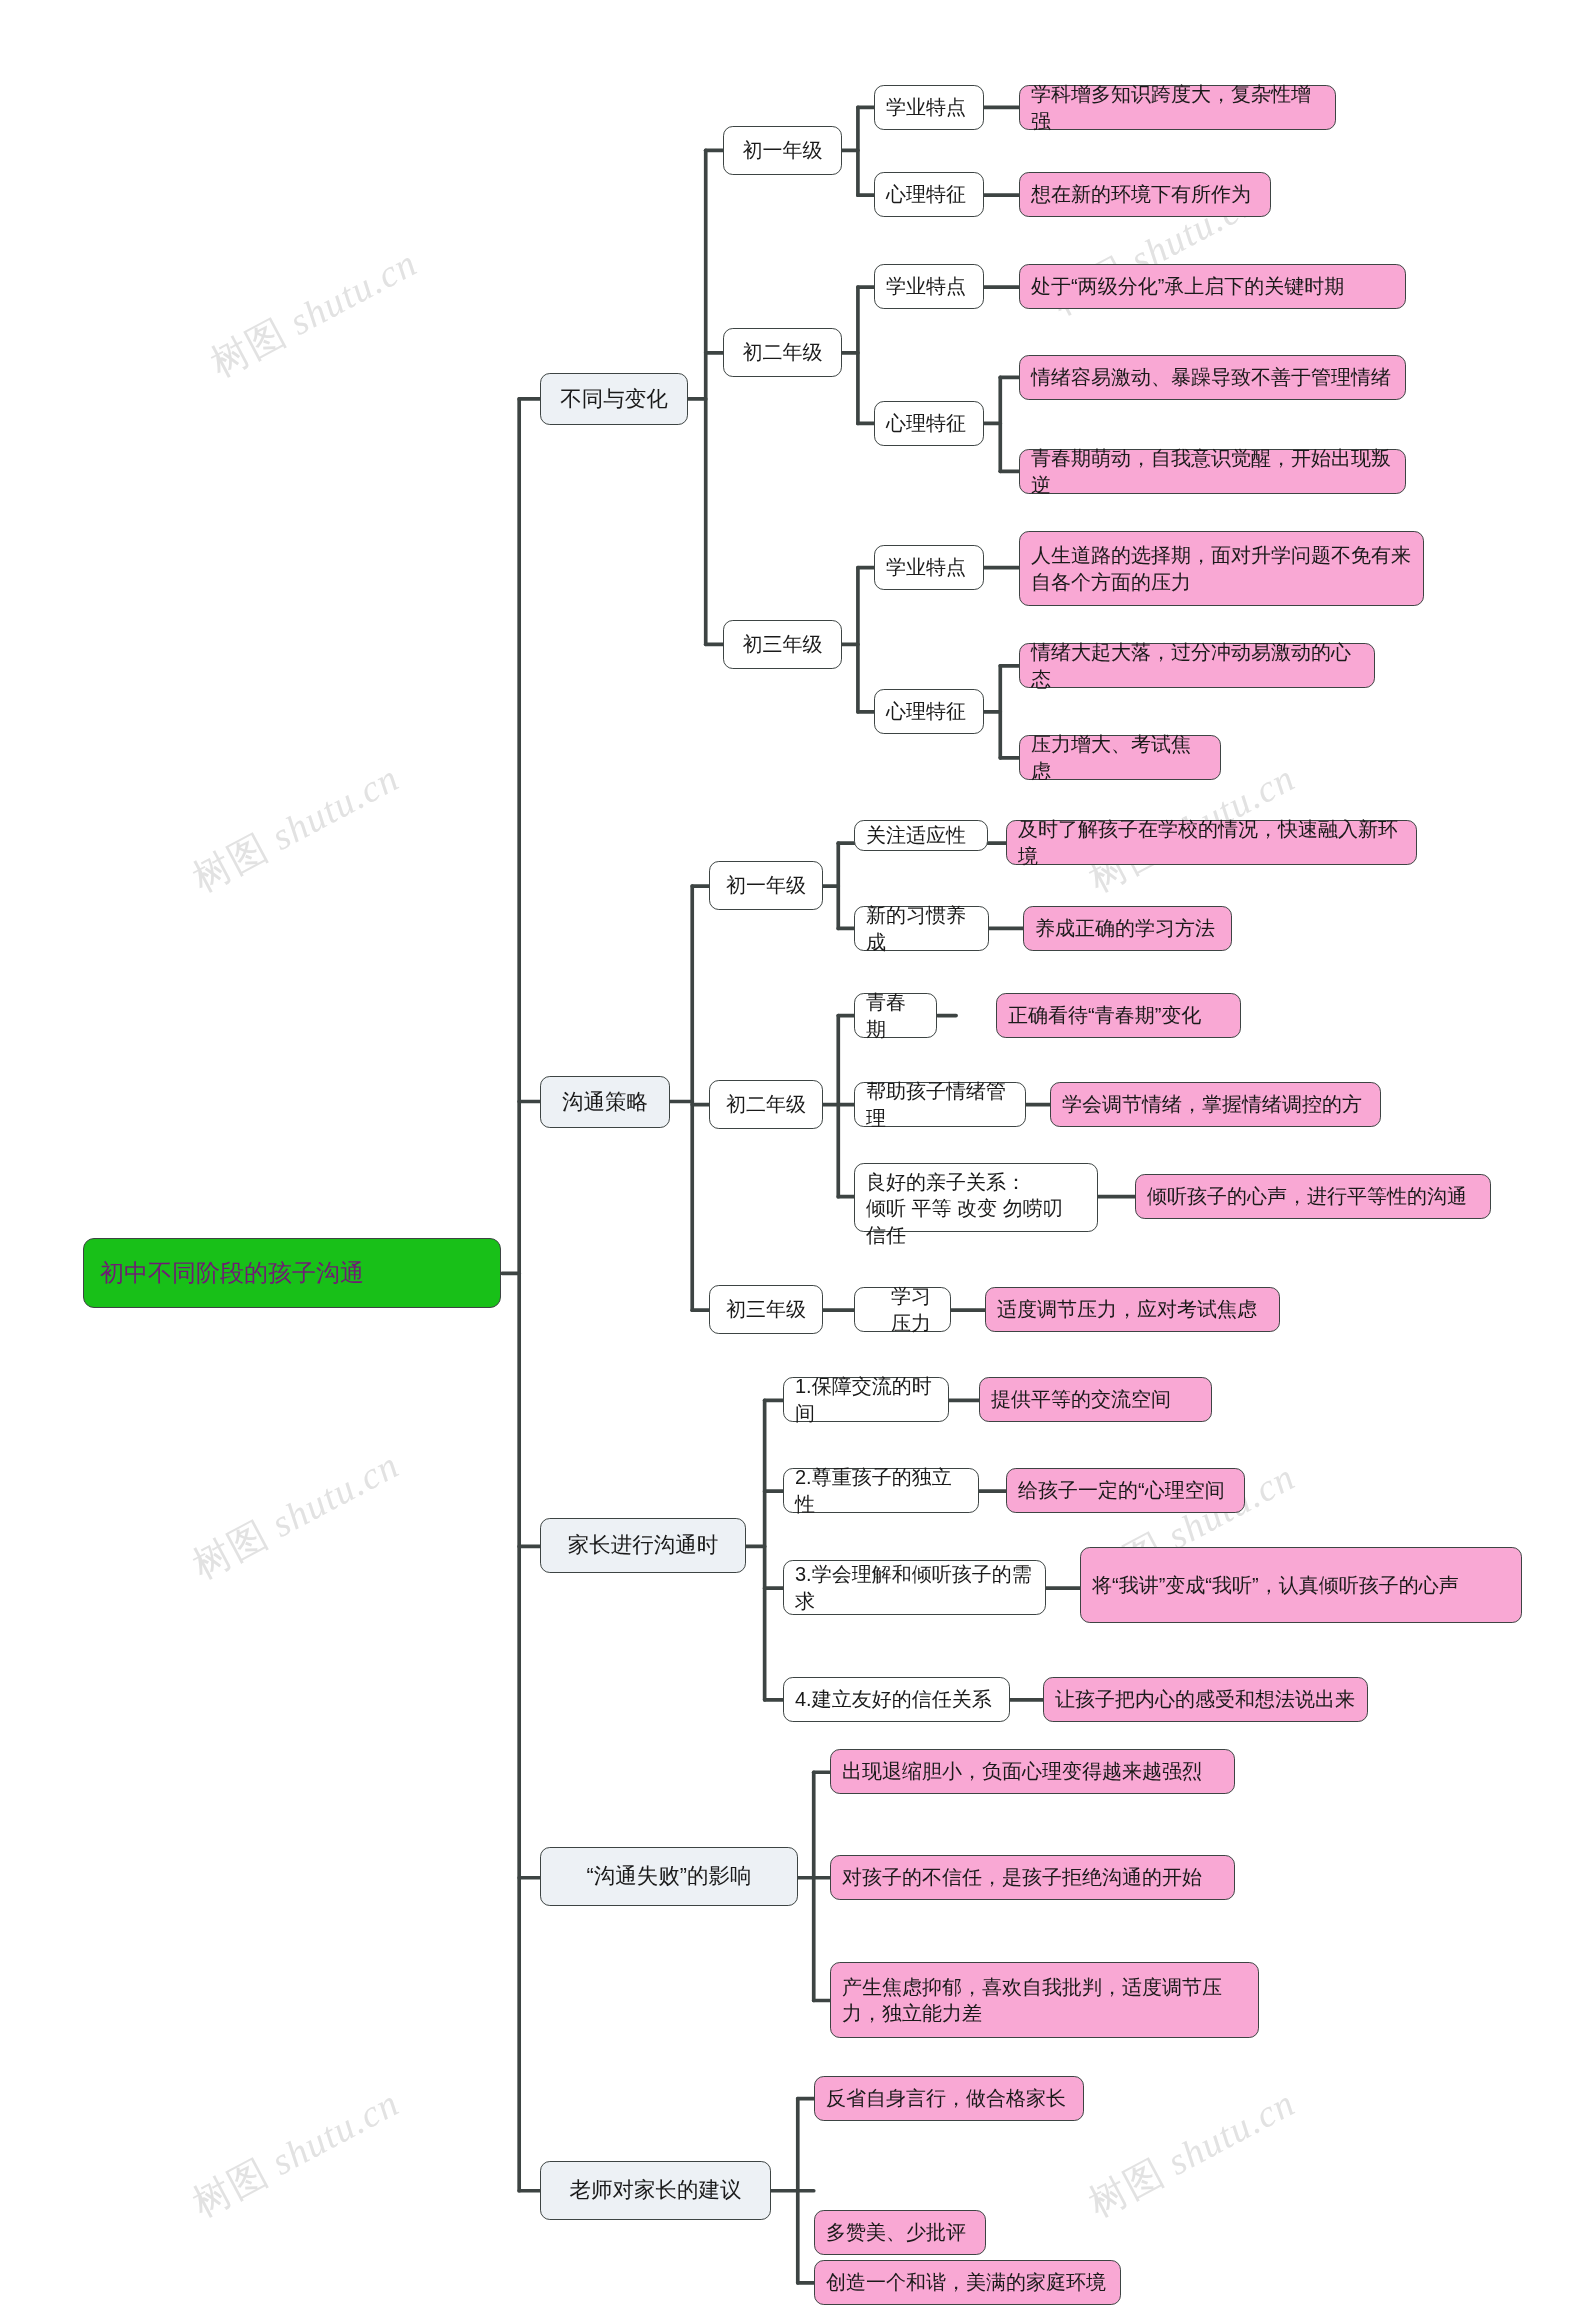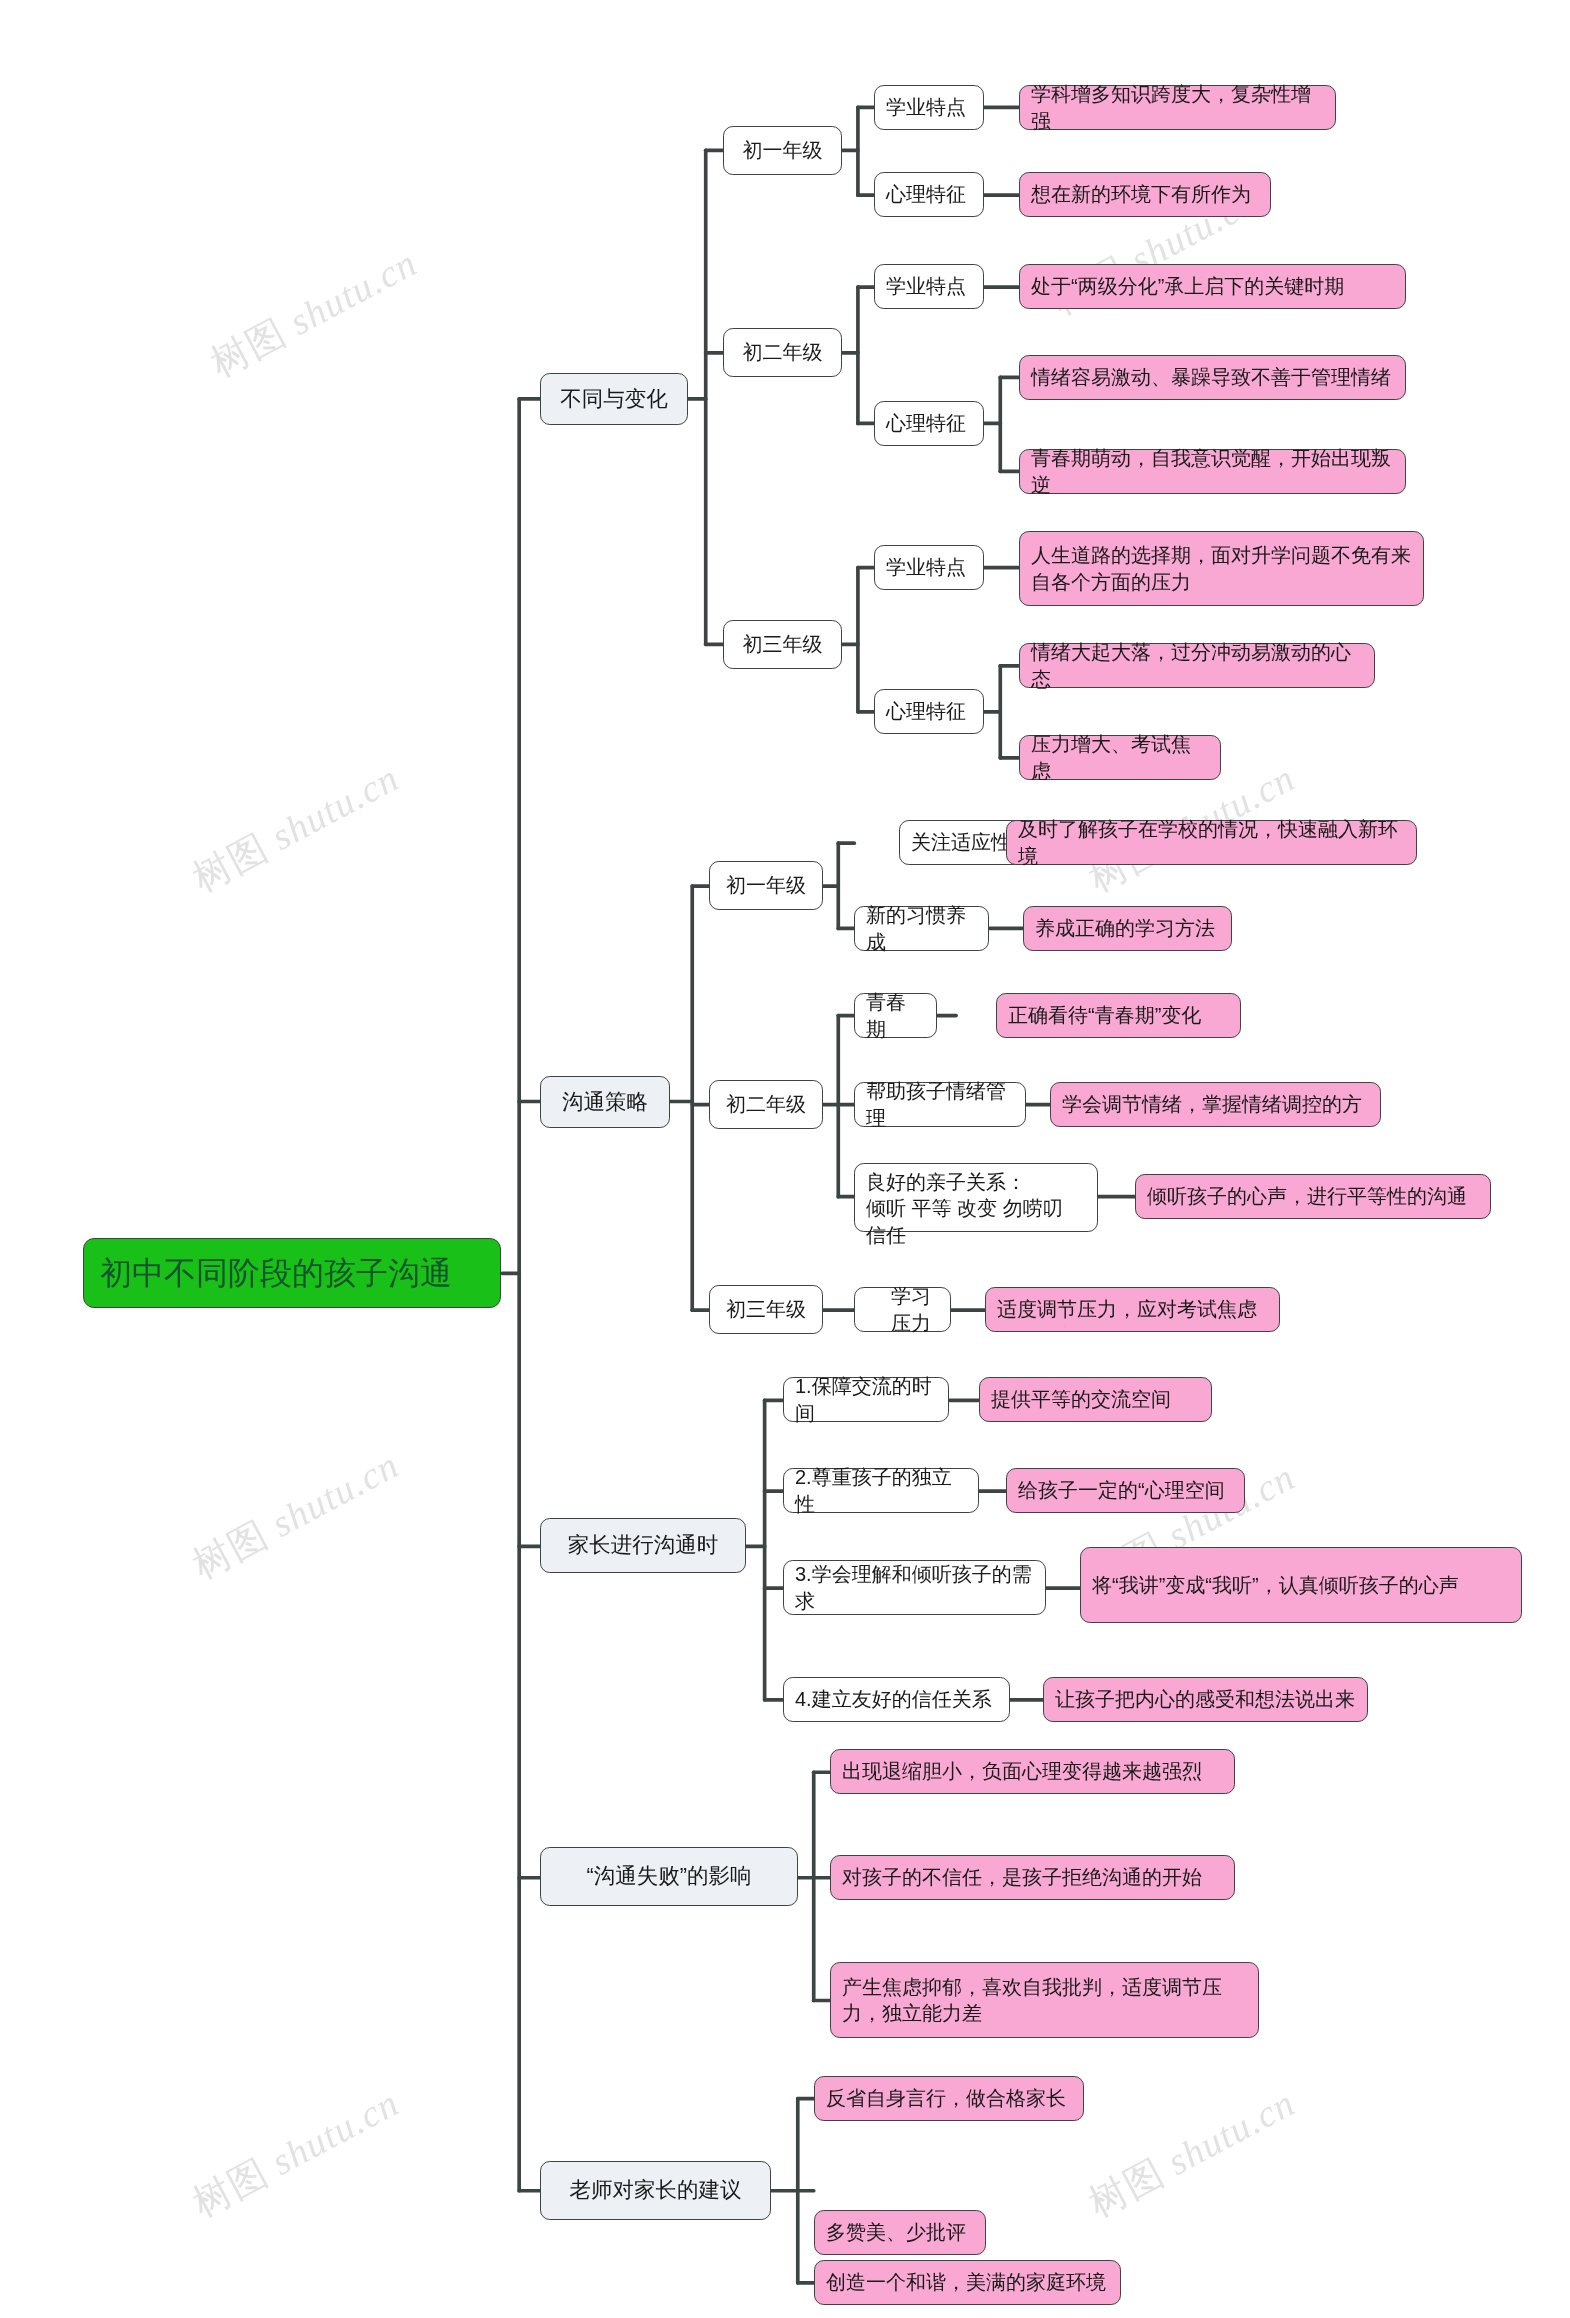--- a/index.html
+++ b/index.html
@@ -21,22 +21,22 @@
 
   .node{
     position:absolute;box-sizing:border-box;
     border:1.8px solid #3d4443;border-radius:9.8px;background:#ffffff;
     display:flex;align-items:center;
     padding:6.1px 11px;
     font-size:20px;line-height:1.32;color:#1a1a1a;
     white-space:pre-line;
   }
   .node.root{
-    background:#18c018;border:1.8px solid #3d4443;color:#14532d;
-    font-size:32px;border-radius:11px;justify-content:flex-start;
+    background:#18c018;border:1.8px solid #3d4443;color:#701a75;
+    font-size:24px;border-radius:11px;justify-content:flex-start;
     padding:8.6px 16px;font-weight:normal;
   }
   .node.lvl1{
     background:#edf1f5;border:1.8px solid #3d4443;font-size:21.5px;
     justify-content:center;text-align:center;
   }
   .node.lvl2{background:#ffffff;justify-content:center;text-align:center;}
   .node.lvl3{background:#ffffff;}
   .node.lvl4{background:#f9a8d4;}
 </style>
@@ -175,21 +175,21 @@
   <div class="node lvl2" style="left:723px;top:620px;width:119px;height:49px;">初三年级</div>
   <div class="node lvl3" style="left:874px;top:545px;width:110px;height:45px;">学业特点</div>
   <div class="node lvl4" style="left:1019px;top:531px;width:405px;height:75px;">人生道路的选择期，面对升学问题不免有来自各个方面的压力</div>
   <div class="node lvl3" style="left:874px;top:689px;width:110px;height:45px;">心理特征</div>
   <div class="node lvl4" style="left:1019px;top:643px;width:356px;height:45px;">情绪大起大落，过分冲动易激动的心态</div>
   <div class="node lvl4" style="left:1019px;top:735px;width:202px;height:45px;">压力增大、考试焦虑</div>
 
   <div class="node lvl1" style="left:540px;top:1076px;width:130px;height:52px;">沟通策略</div>
 
   <div class="node lvl2" style="left:709px;top:861px;width:114px;height:49px;">初一年级</div>
-  <div class="node lvl3" style="left:854px;top:820px;width:134px;height:45px;margin-left:45px;">关注适应性</div>
+  <div class="node lvl3" style="left:854px;top:820px;width:134px;height:31px;">关注适应性</div>
   <div class="node lvl4" style="left:1006px;top:820px;width:411px;height:45px;">及时了解孩子在学校的情况，快速融入新环境</div>
   <div class="node lvl3" style="left:854px;top:906px;width:135px;height:45px;">新的习惯养成</div>
   <div class="node lvl4" style="left:1023px;top:906px;width:209px;height:45px;">养成正确的学习方法</div>
 
   <div class="node lvl2" style="left:709px;top:1080px;width:114px;height:49px;">初二年级</div>
   <div class="node lvl3" style="left:854px;top:993px;width:83px;height:45px;">青春期</div>
   <div class="node lvl4" style="left:956px;top:993px;width:245px;height:45px;margin-left:40px;">正确看待“青春期”变化</div>
   <div class="node lvl3" style="left:854px;top:1082px;width:172px;height:45px;">帮助孩子情绪管理</div>
   <div class="node lvl4" style="left:1050px;top:1082px;width:331px;height:45px;">学会调节情绪，掌握情绪调控的方</div>
   <div class="node lvl3" style="left:854px;top:1163px;width:244px;height:69px;align-items:flex-start;padding-top:4.9px;">良好的亲子关系：

